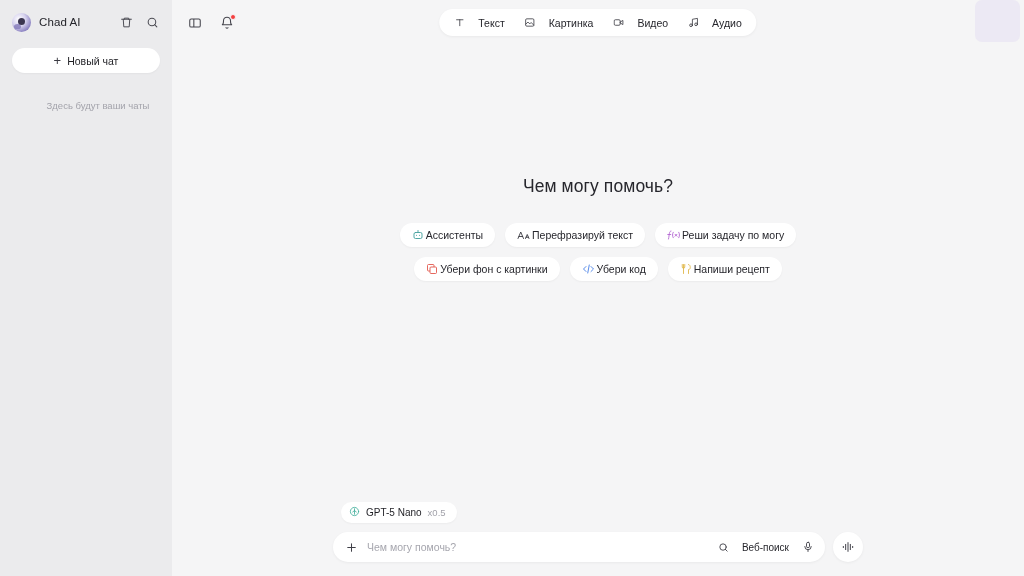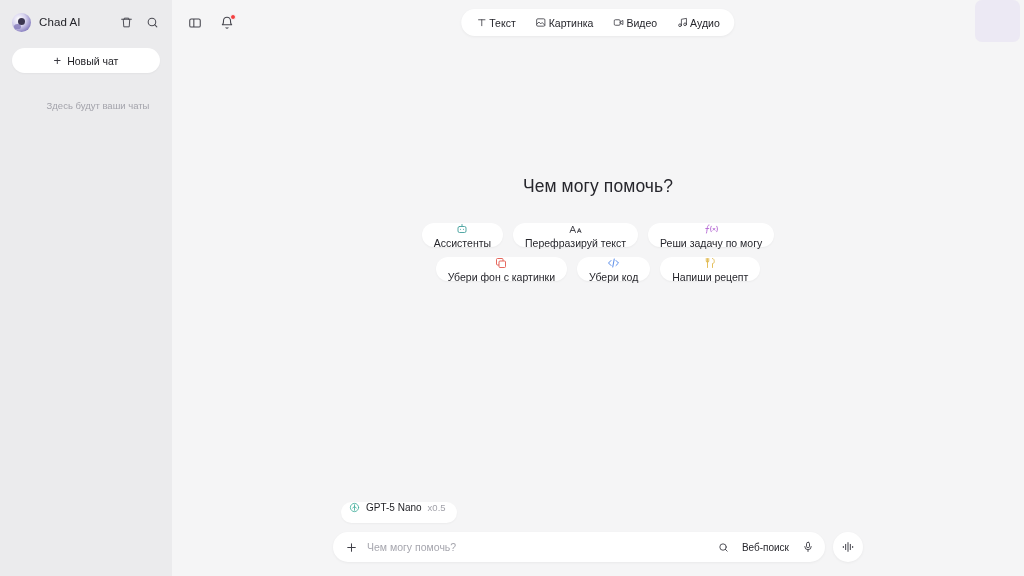--- a/index.html
+++ b/index.html
@@ -75,21 +75,21 @@
     width: 6px; height: 6px; border-radius: 50%;
     background: #f43f3f; border: 1px solid #f5f5f6;
   }
   .segmented {
     position: absolute; left: 50%; transform: translateX(-50%);
     top: 9px; height: 27px; background: #ffffff; border-radius: 14px;
     display: flex; align-items: center; padding: 0 5px;
     box-shadow: 0 1px 3px rgba(0,0,0,.05);
   }
   .seg {
-    display: flex; align-items: center; gap: 2px;
+    display: flex; align-items: center; gap: 13px;
     padding: 0 10px; height: 27px; font-size: 10.5px;
     color: #26262c; cursor: pointer; white-space: nowrap;
   }
   .seg svg { flex: 0 0 auto; }
   .corner-block {
     position: absolute; right: 4px; top: 0px;
     width: 45px; height: 42px; border-radius: 7px;
     background: #e3dff3; opacity: .55;
   }
 
@@ -107,33 +107,32 @@
     display: flex; flex-direction: column; align-items: center; gap: 10px;
   }
   .chip-row { display: flex; gap: 10px; justify-content: center; }
   .chip {
     display: flex; align-items: center; gap: 2px;
     background: #ffffff; border-radius: 14px;
     height: 24px; padding: 0 12px;
     font-size: 10.5px; color: #26262c; cursor: pointer;
     white-space: nowrap;
     box-shadow: 0 1px 2px rgba(0,0,0,.045);
-    flex-direction: column;
   }
   .chip .ci { display: flex; align-items: center; justify-content: center; flex: 0 0 auto; }
 
   
   .bottom {
     position: absolute; left: 0; right: 0; bottom: 0;
     padding: 0 0 14px 0; display: flex; flex-direction: column;
     align-items: center;
   }
   .composer-wrap { width: 530px; }
   .model-pill {
-    display: inline-flex; align-items: flex-start; gap: 6px;
+    display: inline-flex; align-items: center; gap: 6px;
     background: #ffffff; border-radius: 12px; height: 21px;
     padding: 0 11px 0 8px; margin-bottom: 9px; margin-left: 8px;
     font-size: 10px; color: #1f1f24; cursor: pointer;
     box-shadow: 0 1px 2px rgba(0,0,0,.04);
   }
   .model-mult { color: #a2a2aa; font-size: 9.5px; }
   .composer-row { display: flex; align-items: center; gap: 8px; }
   .composer {
     flex: 1; height: 30px; background: #ffffff; border-radius: 16px;
     display: flex; align-items: center; padding: 0 9px 0 10px; gap: 8px;

